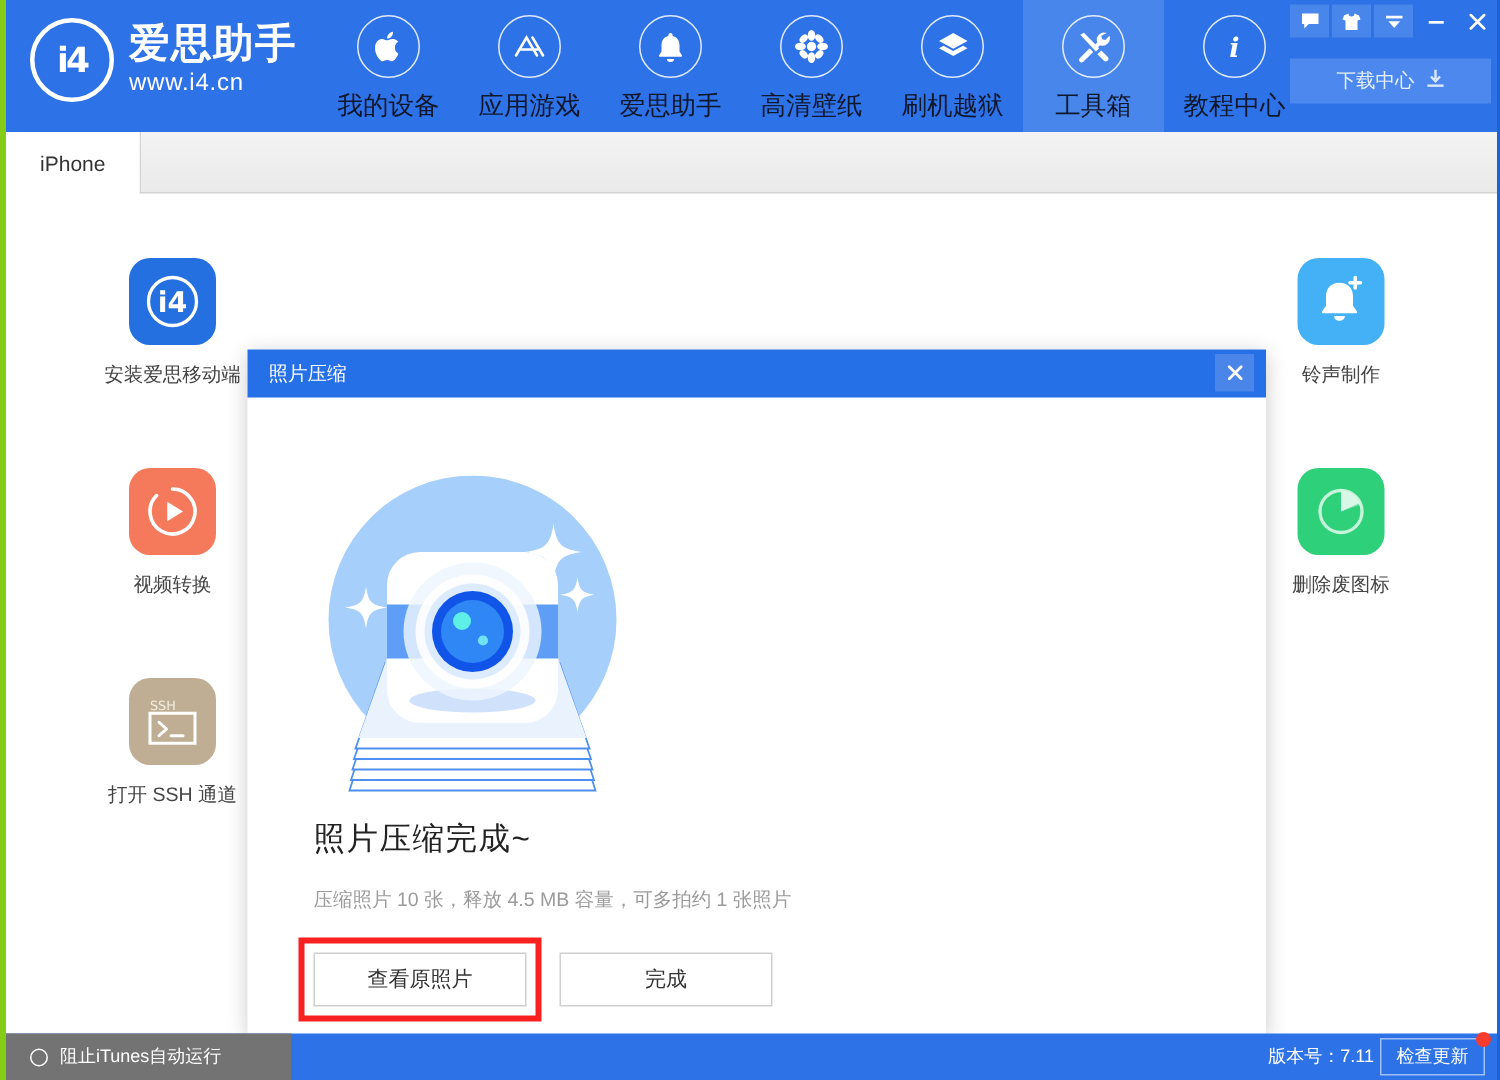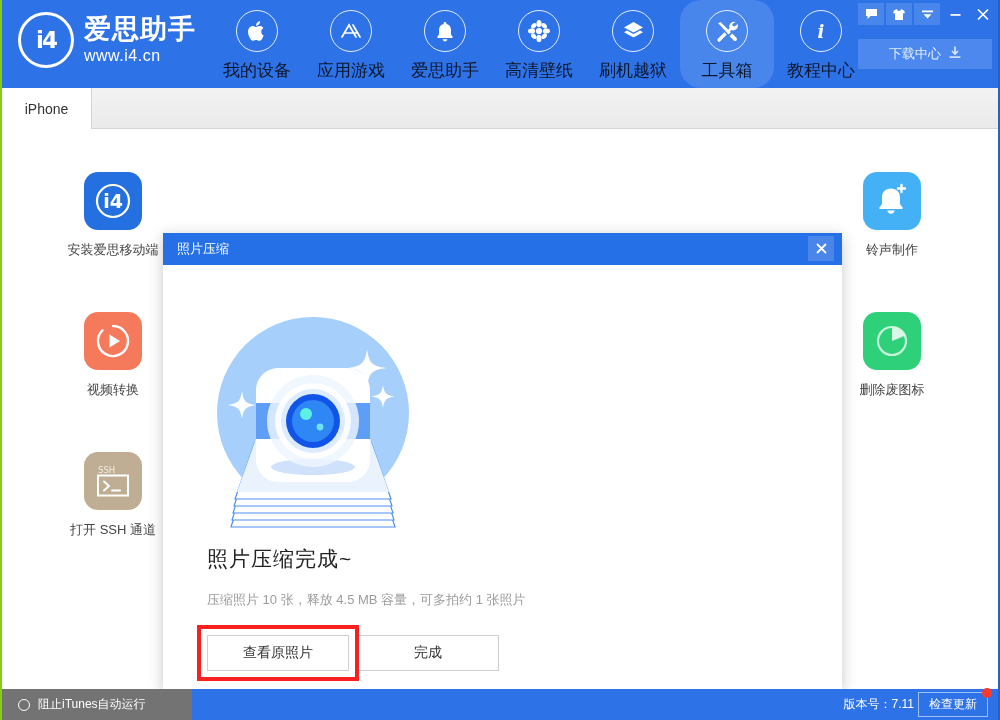--- a/index.html
+++ b/index.html
@@ -7,21 +7,21 @@
     width: 1000px; height: 720px;
     font-family: "Liberation Sans", "DejaVu Sans", sans-serif;
     overflow: hidden;
     background: #ffffff;
   }
   #app {
     position: relative;
     width: 1000px; height: 720px;
     background: #ffffff;
     border-right: 2px solid #1f62d6;
-    border-left: 2px solid #84cc16;
+    border-left: 4px solid #84cc16;
     overflow: hidden;
   }
 
   
   .topbar {
     position: absolute; left: 0; top: 0;
     width: 1000px; height: 88px;
     background: #2e72e8;
   }
   .logo {
@@ -40,21 +40,21 @@
   .logo-cn { font-size: 27px; font-weight: bold; letter-spacing: 1px; }
   .logo-url { font-size: 16px; margin-top: 5px; letter-spacing: 0.5px; }
 
   .navs { position: absolute; left: 208px; top: 0; height: 88px; display: flex; }
   .nav-item {
     width: 94px; height: 88px;
     display: flex; flex-direction: column; align-items: center;
     padding-top: 10px;
     cursor: pointer;
   }
-  .nav-item.active { background: #4886ec; border-radius: 21px; }
+  .nav-item.active { background: #4886ec; }
   .nav-circle {
     width: 42px; height: 42px; border-radius: 50%;
     border: 1.5px solid rgba(255,255,255,0.85);
     display: flex; align-items: center; justify-content: center;
   }
   .nav-label { color: #0f172a; font-size: 17px; margin-top: 7px; text-align: center; }
 
   .wincontrols { position: absolute; right: 6px; top: 3px; display: flex; gap: 2px; }
   .winbtn {
     width: 26px; height: 22px;
@@ -146,21 +146,21 @@
   .dlg-body {
     height: 425px;
     display: flex; flex-direction: column; align-items: flex-start;
     padding-top: 52px;
     padding-left: 44px;
   }
   .dlg-headline {
     font-size: 21px; color: #222222; margin-top: 16px; letter-spacing: 1px;
   }
   .dlg-sub { font-size: 13px; color: #9b9b9b; margin-top: 18px; }
-  .dlg-btnrow { display: flex; gap: 8px; margin-top: 26px; position: relative; }
+  .dlg-btnrow { display: flex; gap: 22px; margin-top: 26px; position: relative; }
   .dlg-btn {
     width: 142px; height: 36px;
     border: 1px solid #cfcfcf; background: #ffffff;
     display: flex; align-items: center; justify-content: center;
     font-size: 14px; color: #333333; cursor: pointer;
     font-family: "Liberation Sans", sans-serif;
   }
   .redbox {
     position: absolute; left: -10px; top: -10px;
     width: 162px; height: 56px;

